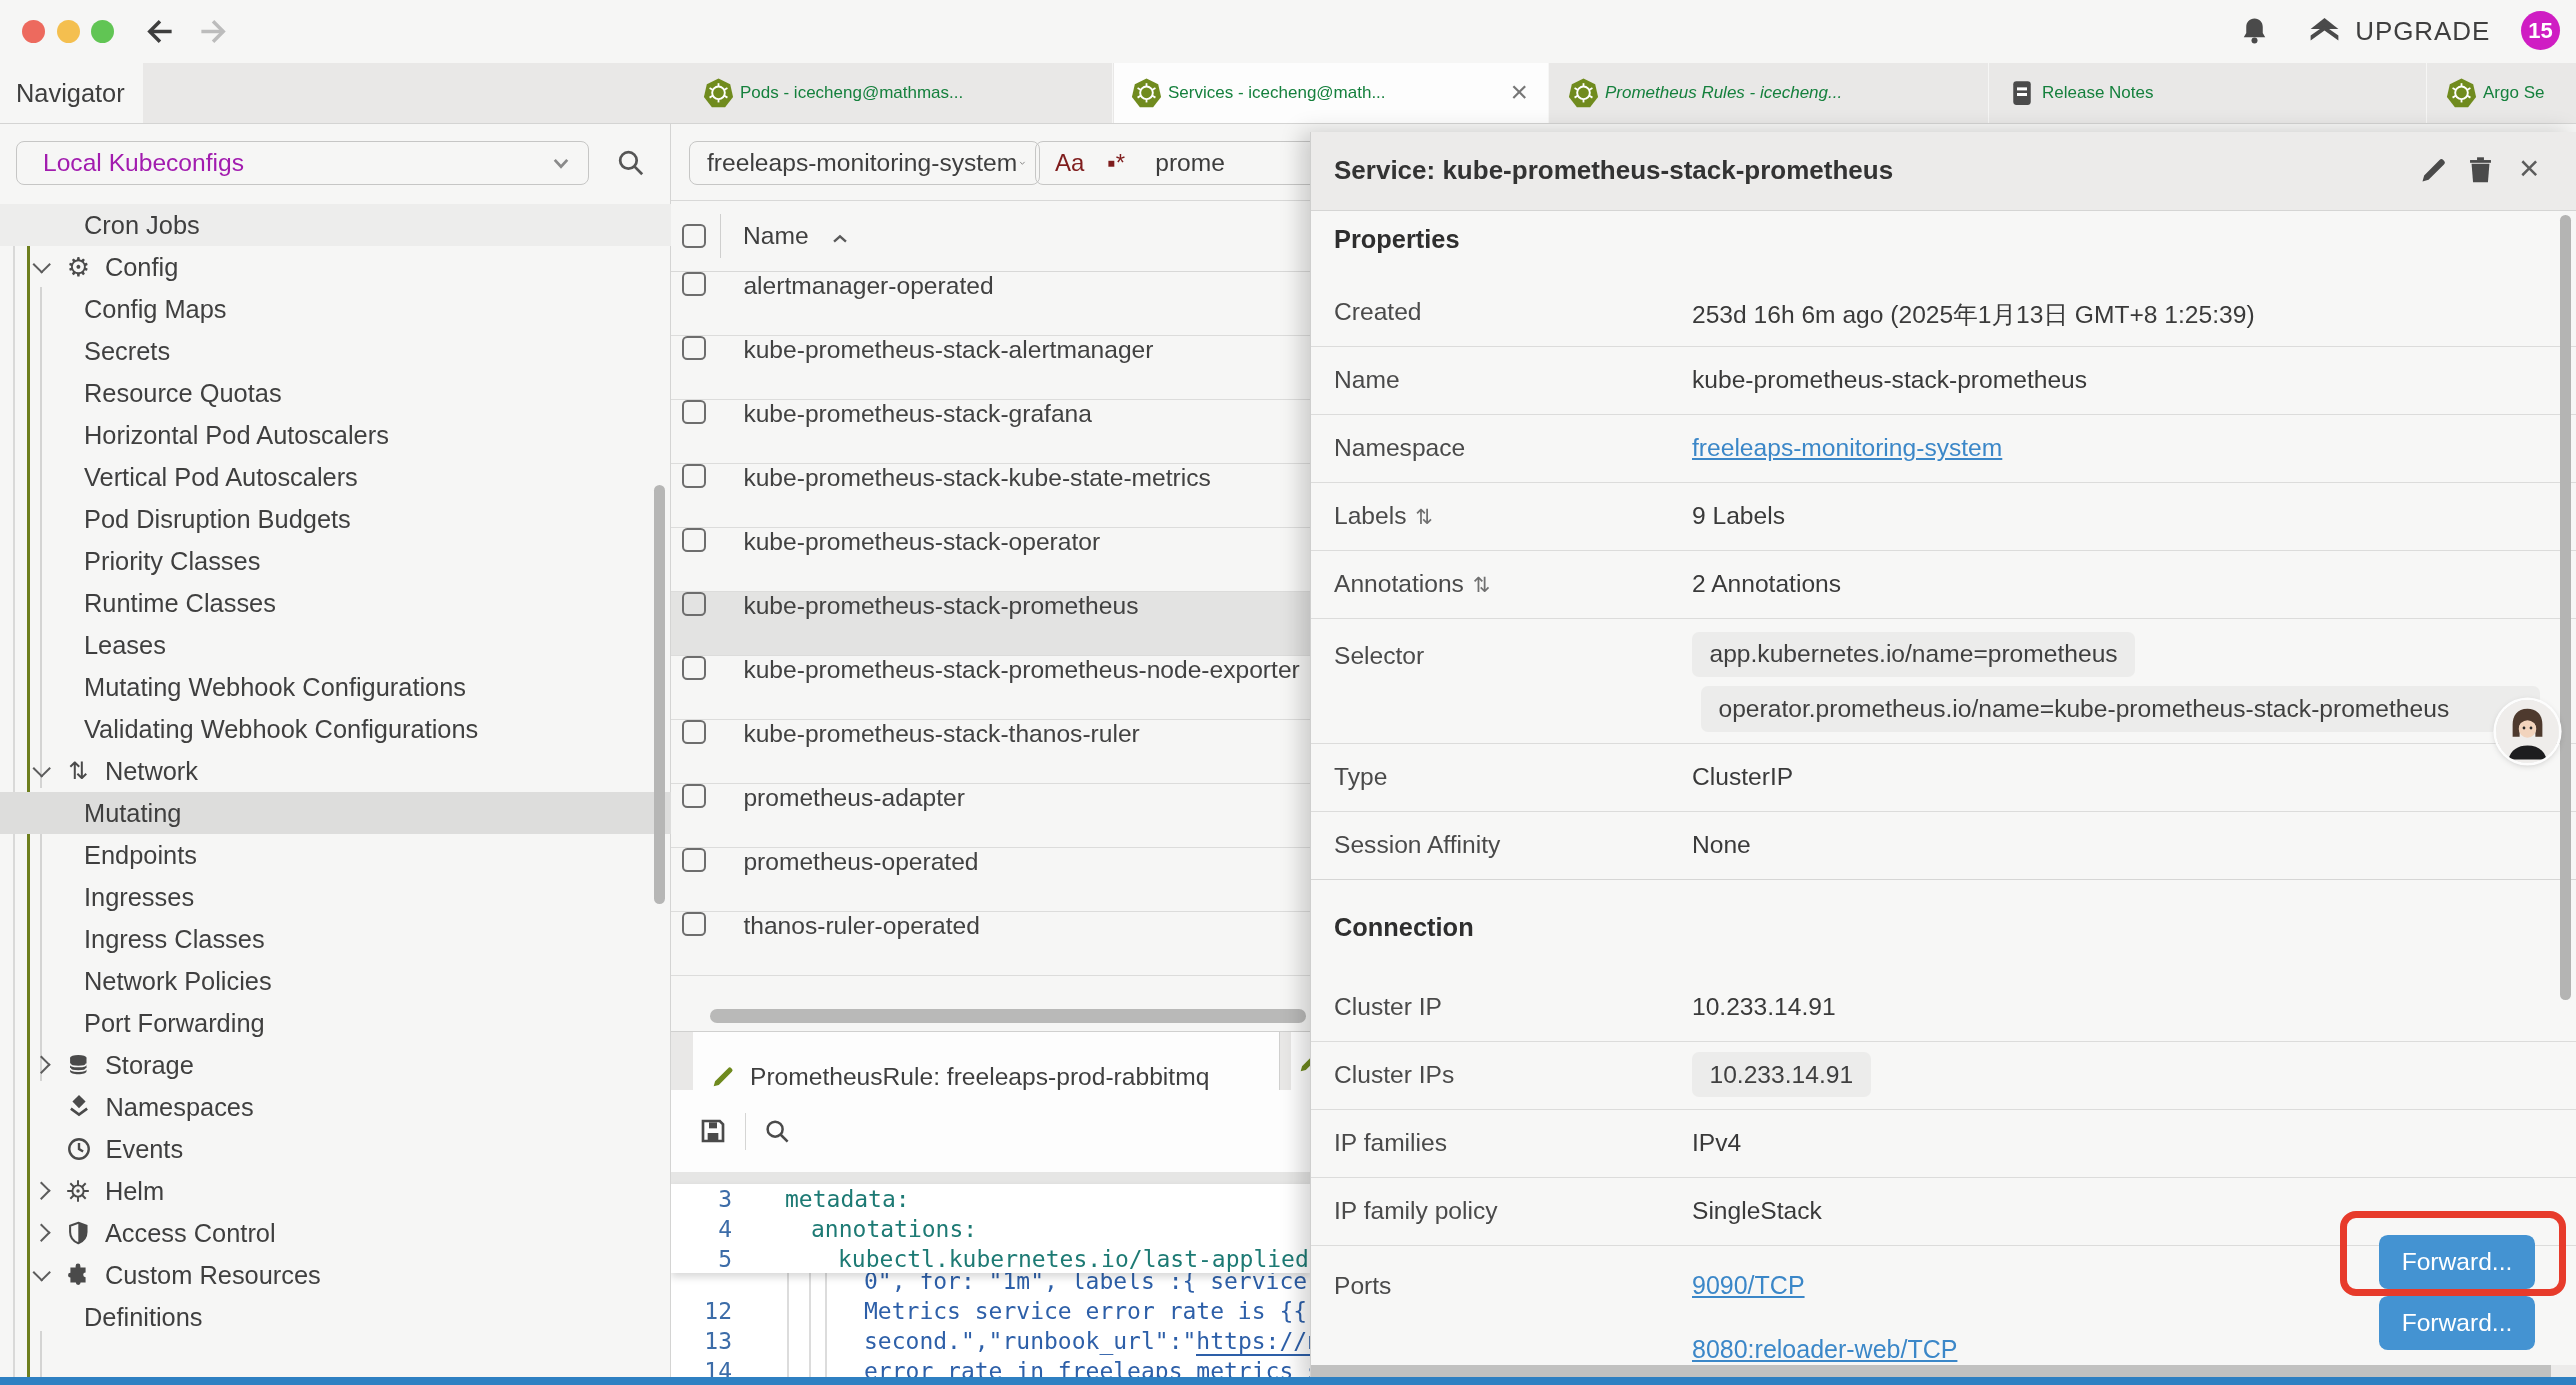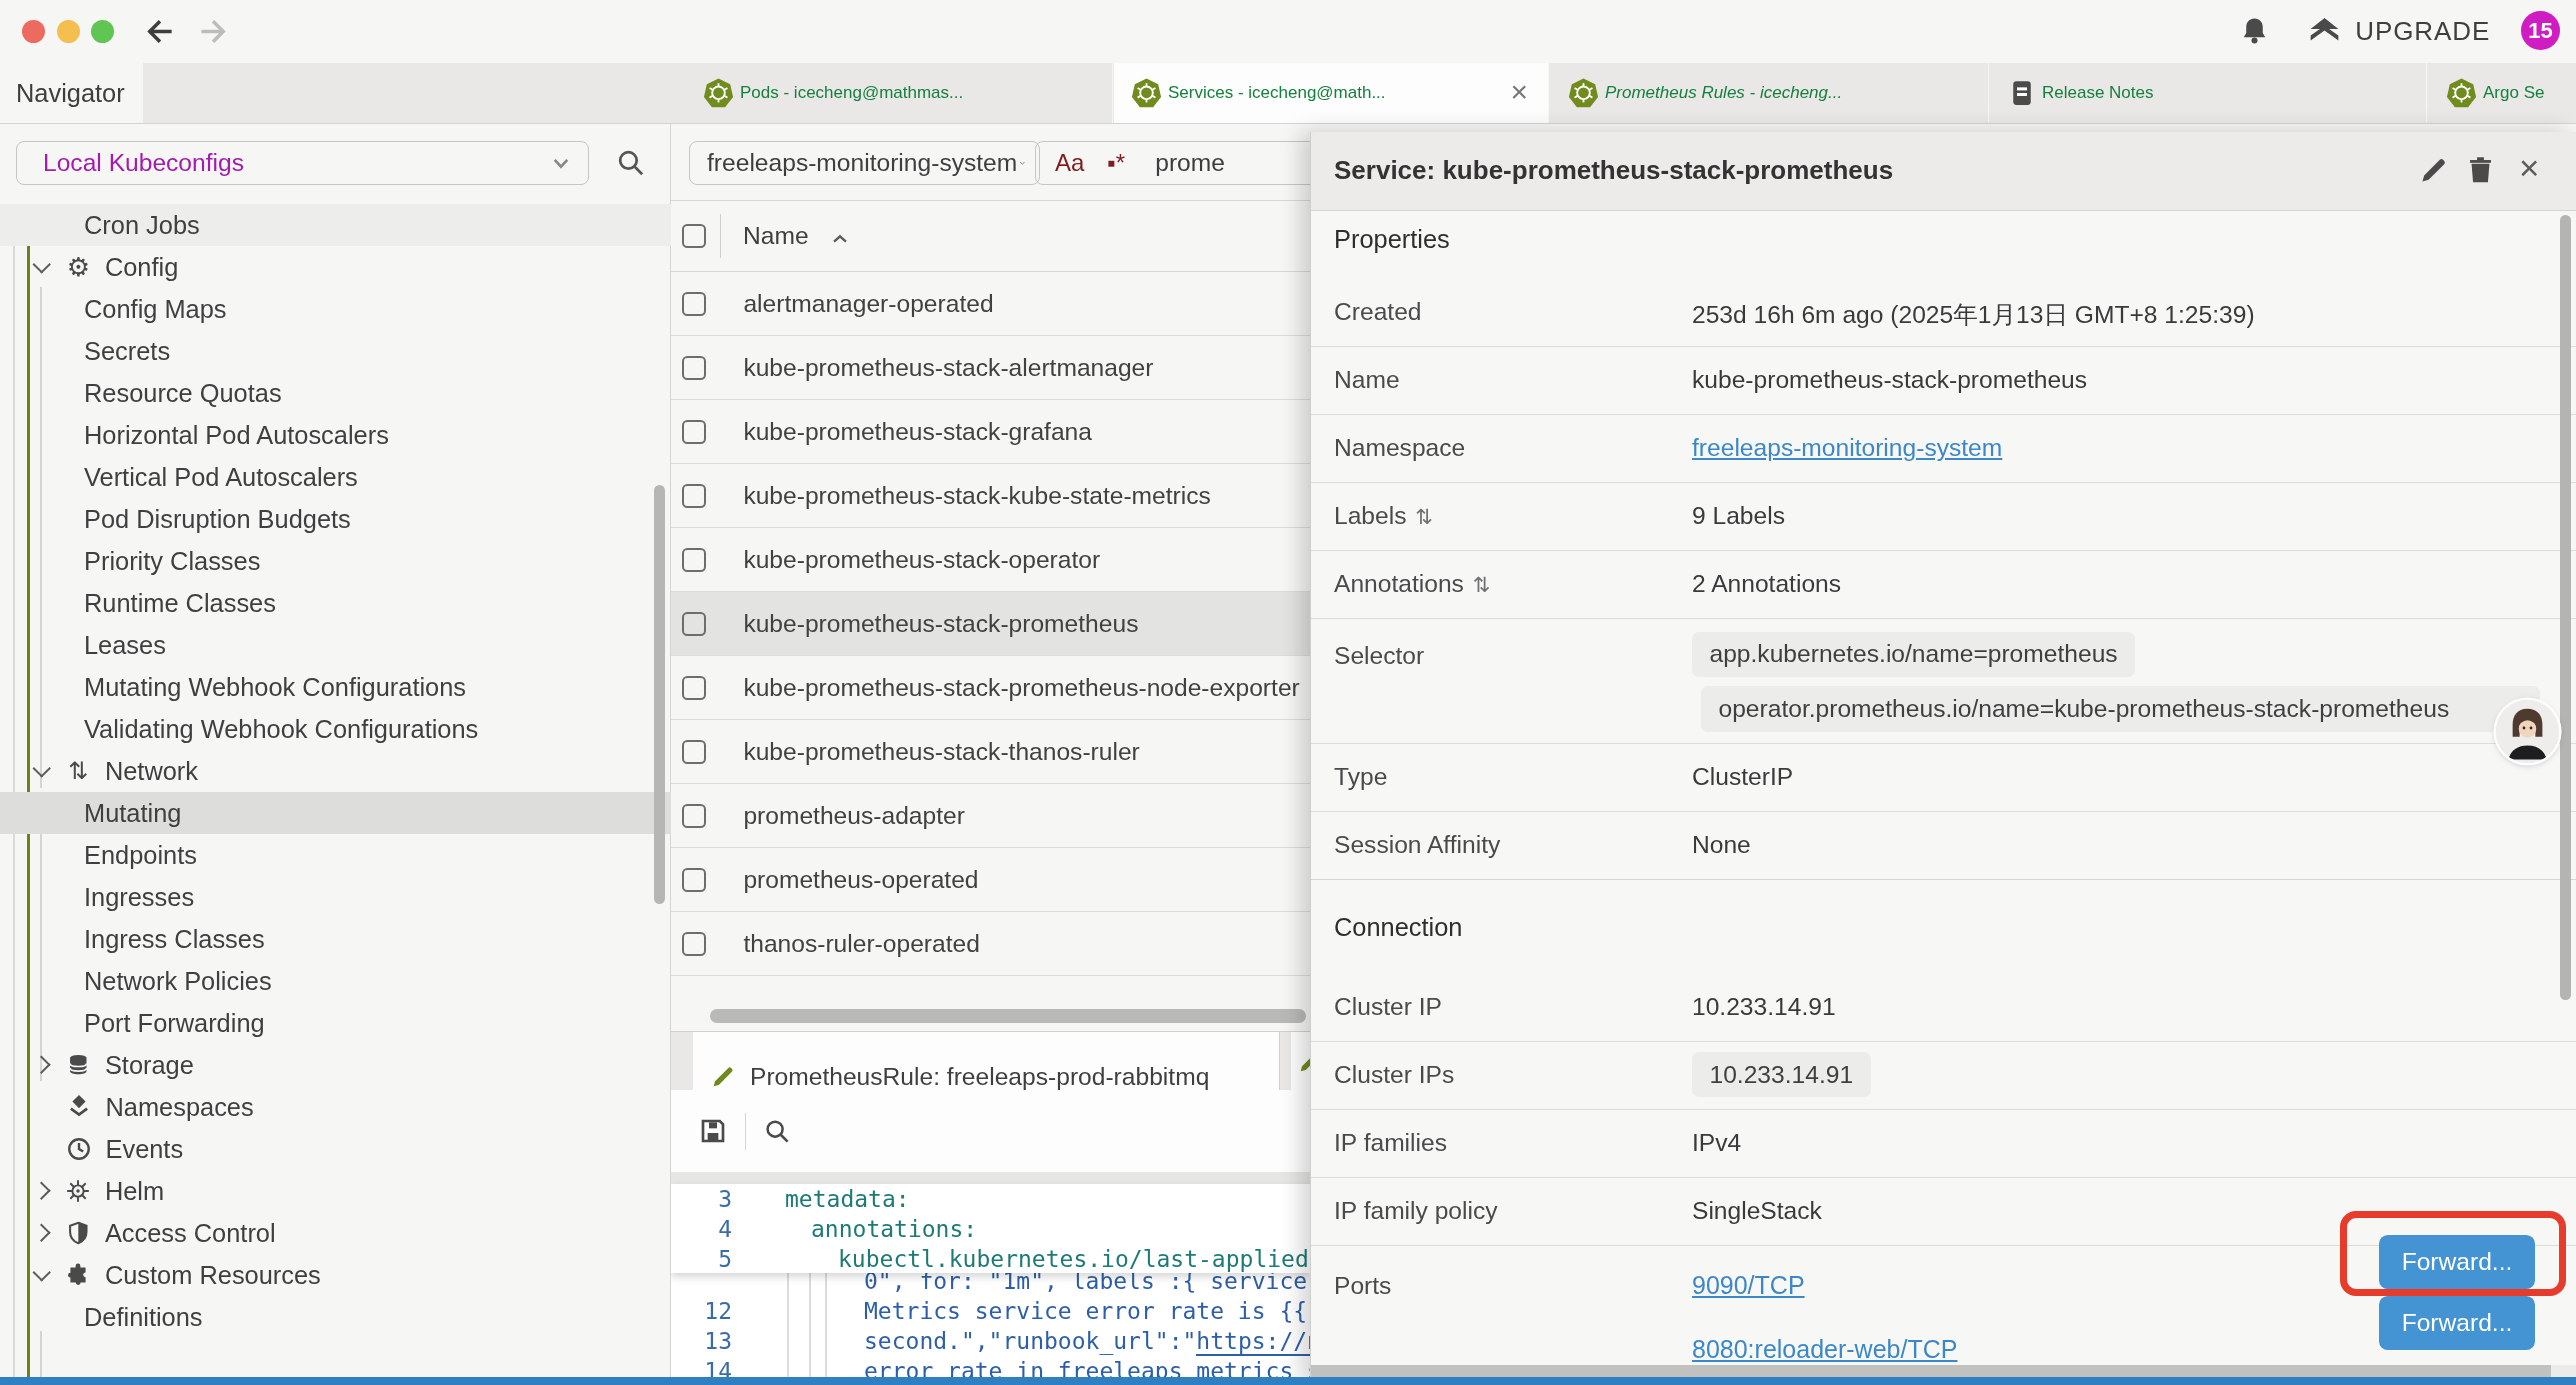--- a/index.html
+++ b/index.html
@@ -54,21 +54,21 @@
   .flag{font-size:24px;color:#7f1d1d;margin-left:19px}
   .srchval{font-size:24.6px;color:#3c3c3c;margin-left:30px}
   .mid-div{position:absolute;left:0;top:77px;width:639px;height:0.9px;background:#d8d8d7}
   .thead{position:absolute;left:0;top:78px;width:639px;height:71px;border-bottom:0.9px solid #d8d8d7;box-sizing:border-box}
   .cb{width:24px;height:24px;border:2.2px solid #6d6d6d;border-radius:5.3px;box-sizing:border-box;flex:none}
   .thead .cb{position:absolute;left:11.4px;top:23px}
   .vdiv{position:absolute;left:49px;top:13px;width:0.9px;height:44px;background:#cfcfce}
   .hname{position:absolute;left:72px;top:21px;font-size:24.6px;color:#3f3f3f}
   .sortup{position:absolute;left:156px;top:24.6px}
   .rows{position:absolute;left:0;top:149px;width:639px}
-  .rrow{height:64px;border-bottom:0.9px solid #dcdcdb;box-sizing:border-box;display:flex;align-items:center}
+  .rrow{height:64px;border-bottom:0.9px solid #dcdcdb;box-sizing:border-box;display:flex;}
   .rrow .cb{margin-left:11.4px}
   .rtxt{font-size:24.6px;color:#414141;margin-left:37px;white-space:nowrap}
   .rrow.sel{background:#e3e3e2}
   .hscroll{position:absolute;left:39px;top:886px;width:596px;height:14px;border-radius:7px;background:#b9b9b8}
   .estrip{position:absolute;left:0;top:908px;width:639px;height:59px;background:#e9e8e7;border-top:0.9px solid #d0d0cf;box-sizing:border-box}
   .etab{position:absolute;left:22px;top:0;width:587px;height:59px;background:#fdfdfd;border-right:0.9px solid #d0d0cf;
         display:flex;align-items:flex-end;box-sizing:border-box;overflow:hidden;white-space:nowrap}
   .etab .tname{font-size:24.6px;color:#3f3f3f;margin-left:13px}
   .etab2{position:absolute;left:620px;top:0;width:19px;height:59px;background:#fdfdfd;overflow:hidden;display:flex;align-items:center}
   .etools{position:absolute;left:0;top:967px;width:639px;height:82px;background:#fdfdfd;display:flex;align-items:center}
@@ -83,21 +83,21 @@
   .codeguides span{position:absolute;top:89px;height:112px;width:1.8px;background:#dcdcdc;z-index:1}
   .scrolled{position:absolute;left:0;top:82px;width:639px;z-index:2}
   .lnk{border-bottom:2.2px solid #2d5fa8}
   
   .detail{position:absolute;left:1310px;top:132px;width:1266px;height:1254px;background:#f7f7f6;z-index:50;
           border-left:0.9px solid #cfcfce;box-sizing:border-box;box-shadow:-8.8px 0 21px rgba(0,0,0,.18)}
   .dhead{position:absolute;left:0;top:0;width:1266px;height:79px;background:#ecebea;border-bottom:0.9px solid #d5d5d4;box-sizing:border-box}
   .dtitle{position:absolute;left:23px;top:23px;font-size:26px;font-weight:bold;color:#333}
   .hicon{position:absolute;top:22px}
   .dbody{position:absolute;left:0;top:79px;width:1266px;height:1175px;overflow:hidden}
-  .dheading{height:42px;padding:14px 0 0 23px;font-size:25.4px;font-weight:normal;color:#2e2e2e}
+  .dheading{height:42px;padding:14px 0 0 23px;font-size:25.4px;font-weight:bold;color:#2e2e2e}
   .prow{position:relative;height:68px;border-bottom:0.9px solid #dcdcdb;box-sizing:border-box}
   .plabel{position:absolute;left:23px;top:19px;font-size:24.6px;color:#4a4a4a}
   .pvalue{position:absolute;left:381px;top:19px;font-size:24.6px;color:#3a3a3a;white-space:nowrap}
   .pvalue.link, .portlink{color:#3b87c8;text-decoration:underline}
   .sorticon{font-size:21px;color:#707070;margin-left:8.8px}
   .chip{display:inline-block;background:#ececeb;border-radius:7px;padding:8.8px 17.5px;font-size:24.6px;color:#3f3f3f;white-space:nowrap}
   .selrow{position:relative;height:125px;border-bottom:0.9px solid #dcdcdb;box-sizing:border-box}
   .gaprow{height:19px}
   .portsrow{position:relative;height:132px}
   .portlink{position:absolute;font-size:25px}

